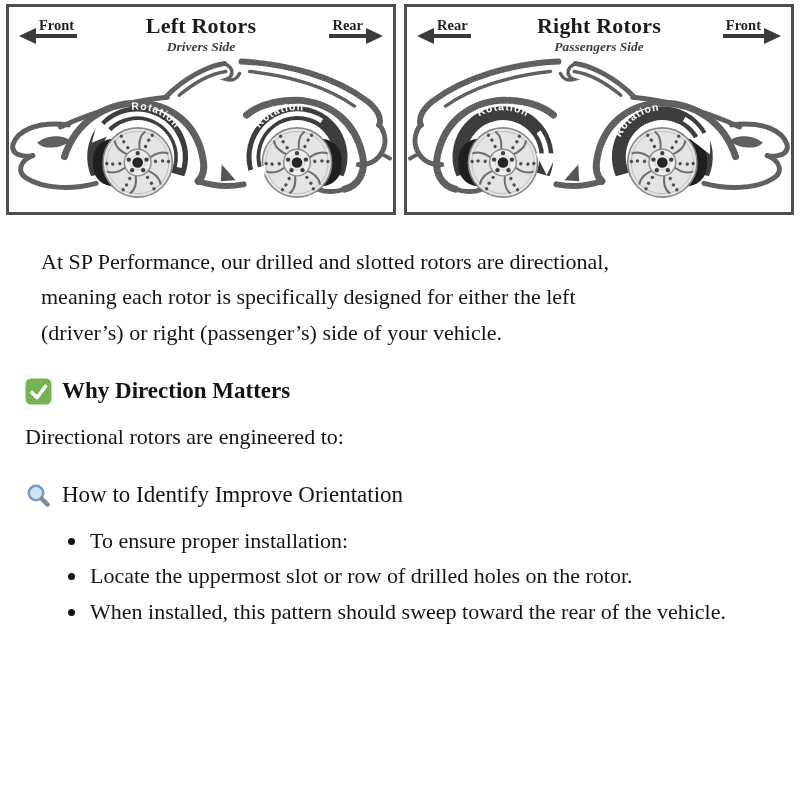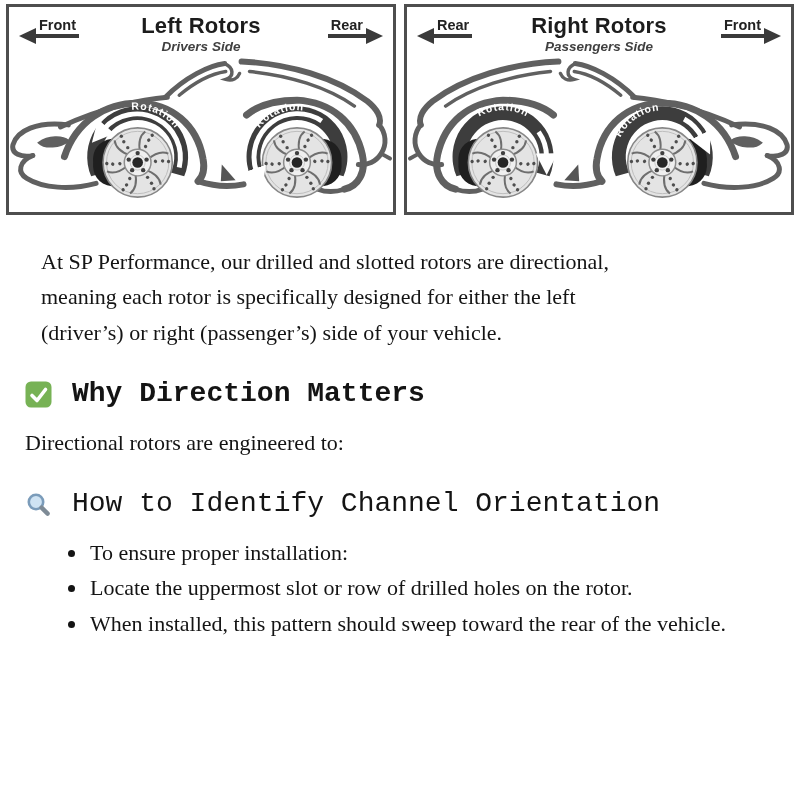--- a/index.html
+++ b/index.html
@@ -13,43 +13,43 @@
 
   
   .diagram { display: flex; gap: 8px; padding: 4px 6px 0 6px; }
   .panel {
     position: relative; flex: 1; height: 211px;
     border: 3px solid #4e4e4e; background: #fff; overflow: hidden;
   }
   .panel-header {
     position: absolute; top: 7px; left: 10px; right: 10px; z-index: 2;
     display: flex; justify-content: space-between; align-items: flex-start;
-    font-family: Liberation Sans, sans-serif;
+    font-family: Liberation Serif, serif;
   }
   .titles { position: absolute; left: 0; right: 0; top: 0; text-align: center; pointer-events: none; }
   .panel-title { font-size: 22px; font-weight: bold; color: #1c1c1c; letter-spacing: 0.2px; line-height: 1.05; }
   .panel-subtitle { font-size: 13.5px; font-weight: bold; font-style: italic; color: #404040; margin-top: 2px; }
 
   .dirlabel { display: flex; align-items: flex-end; margin-top: 4px; }
   .dirlabel .word {
     font-size: 14.5px; font-weight: bold; color: #222;
     border-bottom: 4px solid #3a3a3a; padding: 0 3px 1px 3px; line-height: 1.05;
   }
   .tri { width: 0; height: 0; border-top: 8px solid transparent; border-bottom: 8px solid transparent; margin-bottom: -6px; }
   .tri-west { border-right: 17px solid #3a3a3a; }
   .tri-east { border-left: 17px solid #3a3a3a; }
 
   svg.car { position: absolute; inset: 0; width: 100%; height: 100%; z-index: 1; }
 
   
   article { padding: 13px 25px 0 25px; font-size: 22px; line-height: 1.61; }
   .intro { margin: 16px; }
   h3.sec {
-    display: flex; align-items: center; gap: 20px;
-    font-size: 28px; font-weight: bold; margin: 27px 0 14px 0; line-height: 1.2; font-family: Liberation Mono, monospace;
+    display: flex; align-items: center; gap: 10px;
+    font-size: 23px; font-weight: bold; margin: 27px 0 14px 0; line-height: 1.2;
   }
   h3.sec.light .txt { font-weight: normal; }
   .emoji { display: inline-flex; width: 27px; height: 27px; flex: 0 0 auto; }
   .lead { margin: 14px 0 6px 0; }
   ul.blist { margin: 10px 0 24px 0; padding: 0 0 0 63px; list-style: disc; }
   ul.blist li { padding-left: 2px; max-width: 688px; }
 </style>
 </head>
 <body>
 
@@ -222,21 +222,21 @@
   <p class="lead">Directional rotors are engineered to:</p>
 
 
   <h3 class="sec light">
     <span class="emoji">
       <svg viewBox="0 0 27 27" width="27" height="27">
         <circle cx="11" cy="11" r="7.2" fill="#cfe3f3" stroke="#7b9cba" stroke-width="2.6"></circle>
         <line x1="16.6" y1="16.6" x2="22.6" y2="22.6" stroke="#7e8b96" stroke-width="4.4" stroke-linecap="round"></line>
       </svg>
     </span>
-    <span class="txt">How to Identify Channel Orientation</span>
+    <span class="txt">How to Identify Improve Orientation</span>
   </h3>
 
   <ul class="blist">
     <li>To ensure proper installation:</li>
     <li>Locate the uppermost slot or row of drilled holes on the rotor.</li>
     <li>When installed, this pattern should sweep toward the rear of the vehicle.</li>
   </ul>
 </article>
 
 </body></html>

